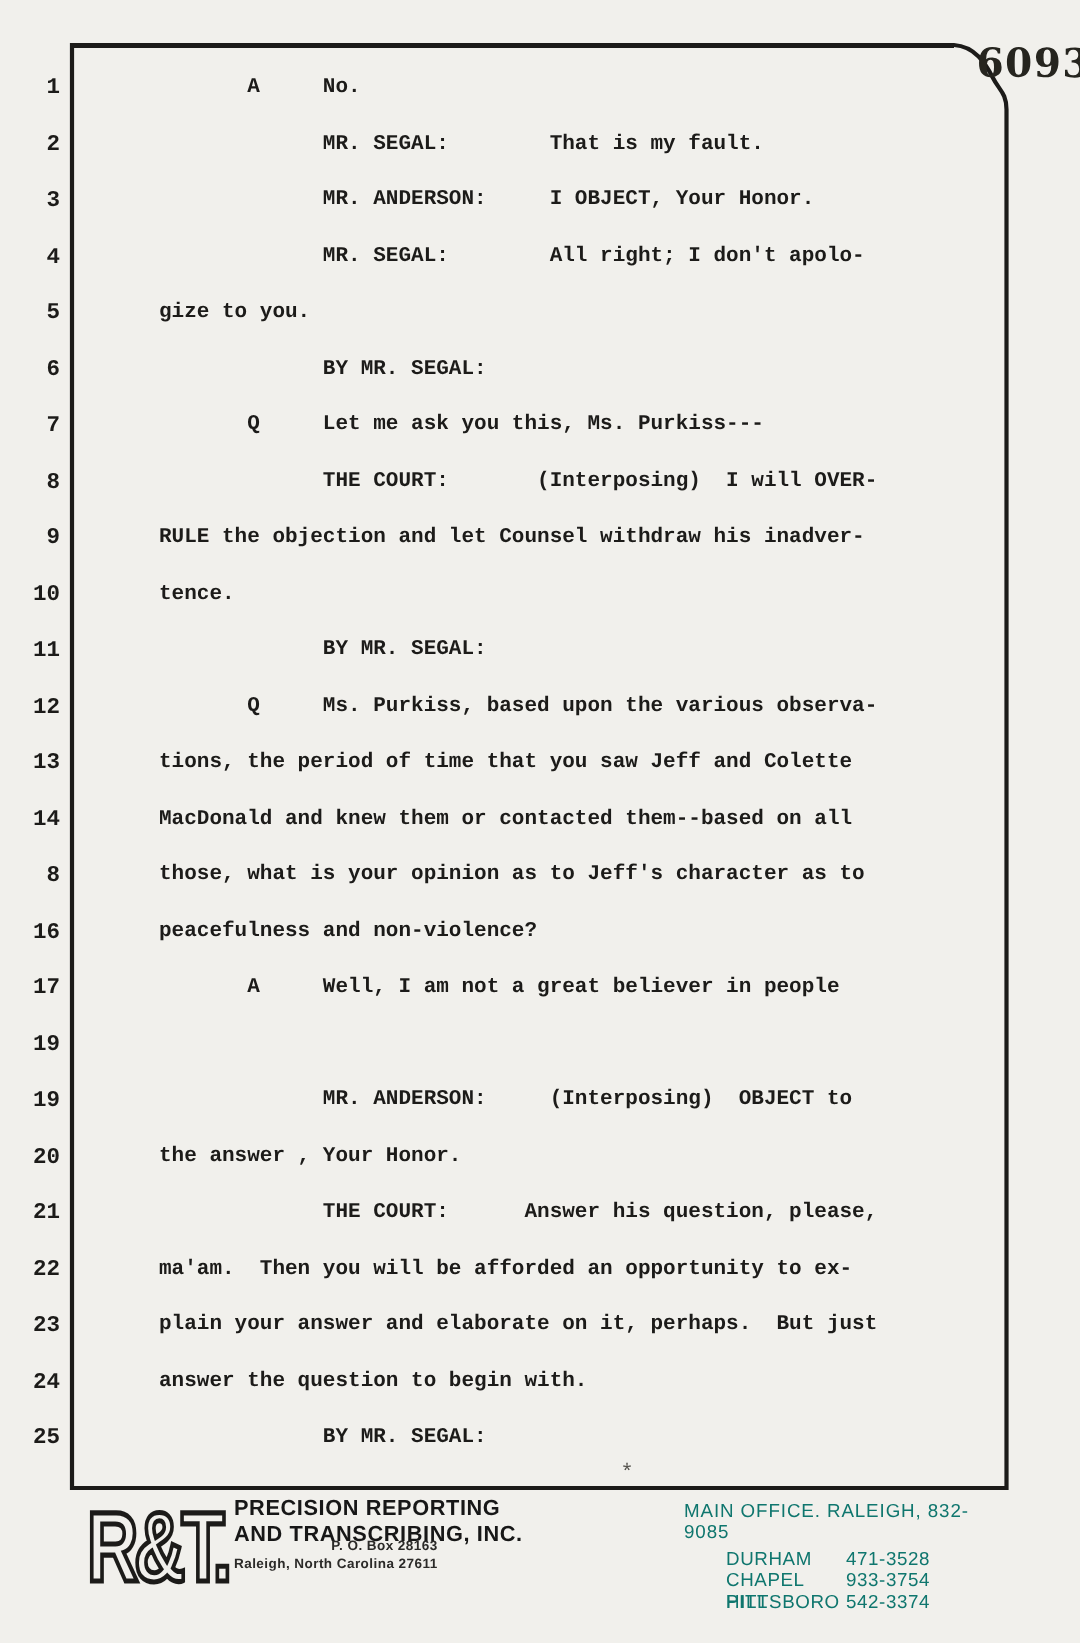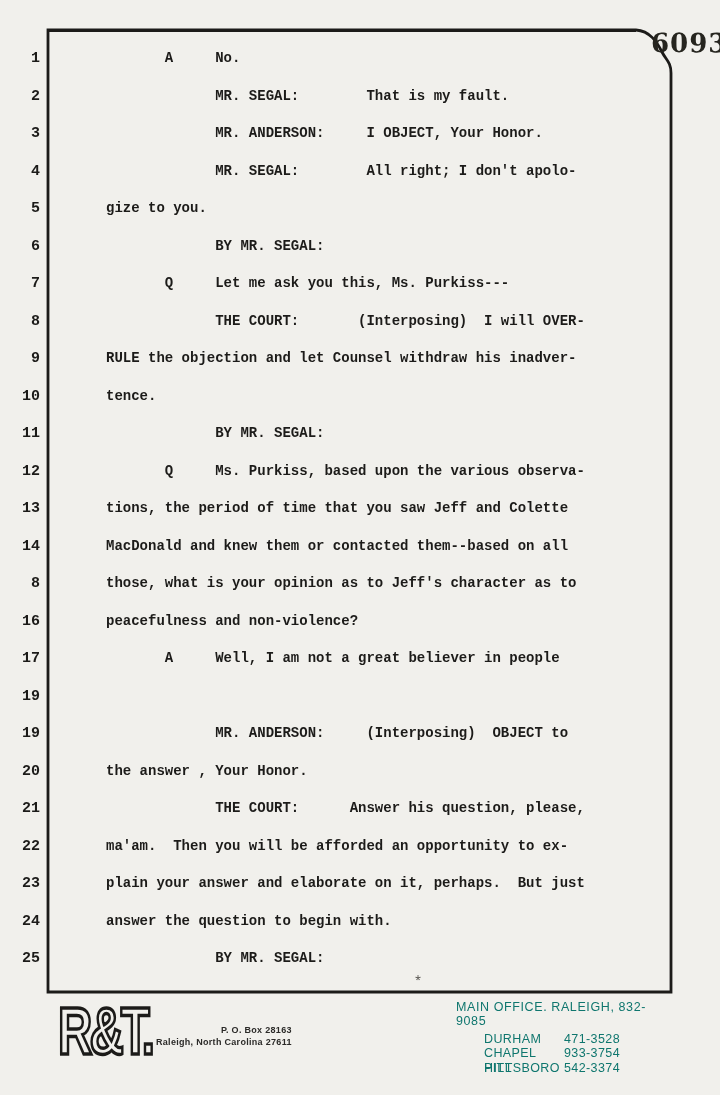--- a/index.html
+++ b/index.html
@@ -168,20 +168,24 @@
     </div>
 
   <div class="speck">⁎</div>
 
   <div class="footer">
 
     <svg class="logo-svg" width="100" height="76" viewBox="0 0 100 76">
       <text x="2" y="57" font-family="Liberation Sans, sans-serif" font-weight="bold" font-size="66" letter-spacing="-4" textLength="94" lengthAdjust="spacingAndGlyphs" fill="#f1f0ec" stroke="#1c1b19" stroke-width="3.4">R&amp;T.</text>
     </svg>
 
+    <div class="company">
+      <div>PRECISION REPORTING</div>
+      <div>AND TRANSCRIBING, INC.</div>
+    </div>
 
     <div class="addr">
       <div>P. O. Box 28163</div>
       <div>Raleigh, North Carolina 27611</div>
     </div>
 
     <div class="contact">
       <div class="main-office">MAIN OFFICE. RALEIGH, 832-9085</div>
       <div class="office-rows">
         <div class="office-row">

